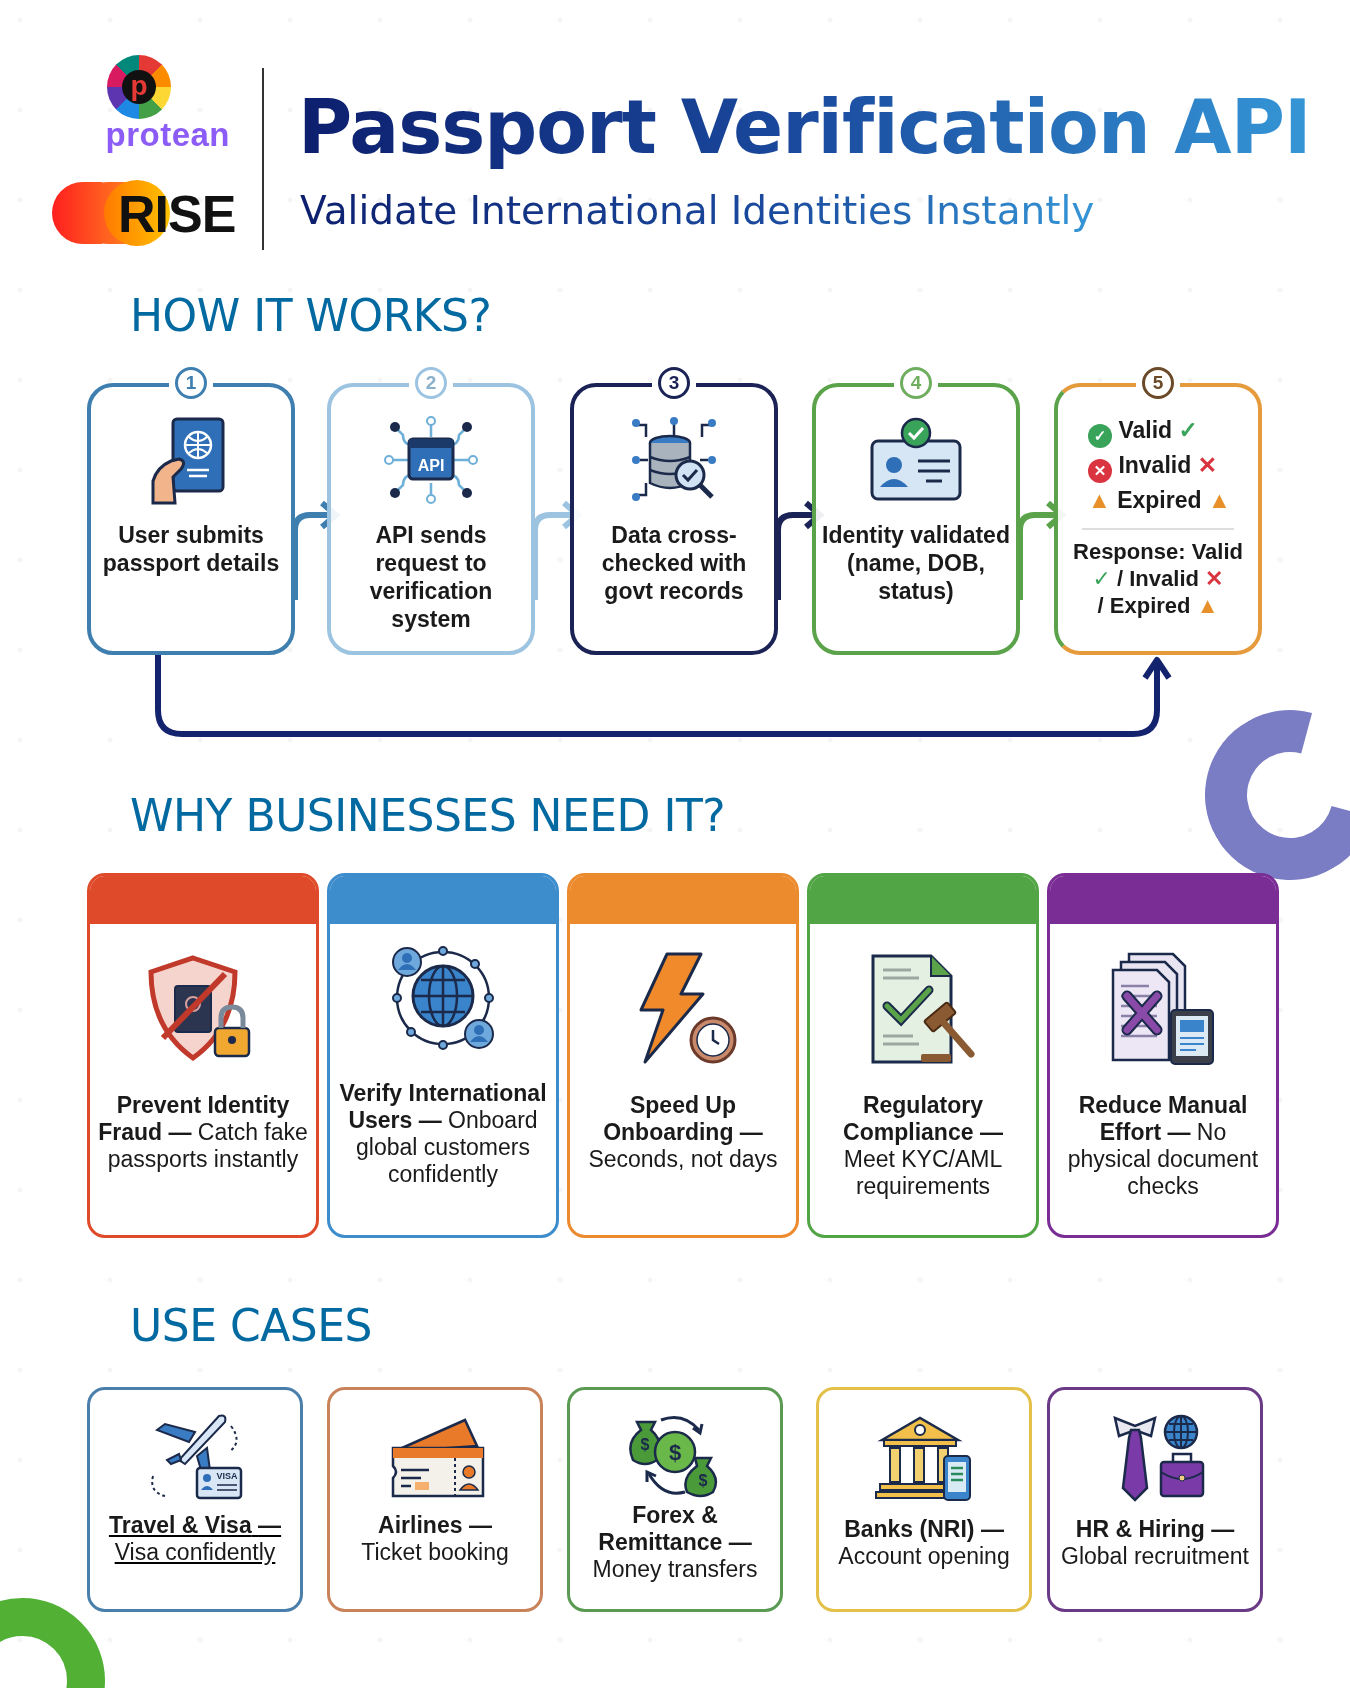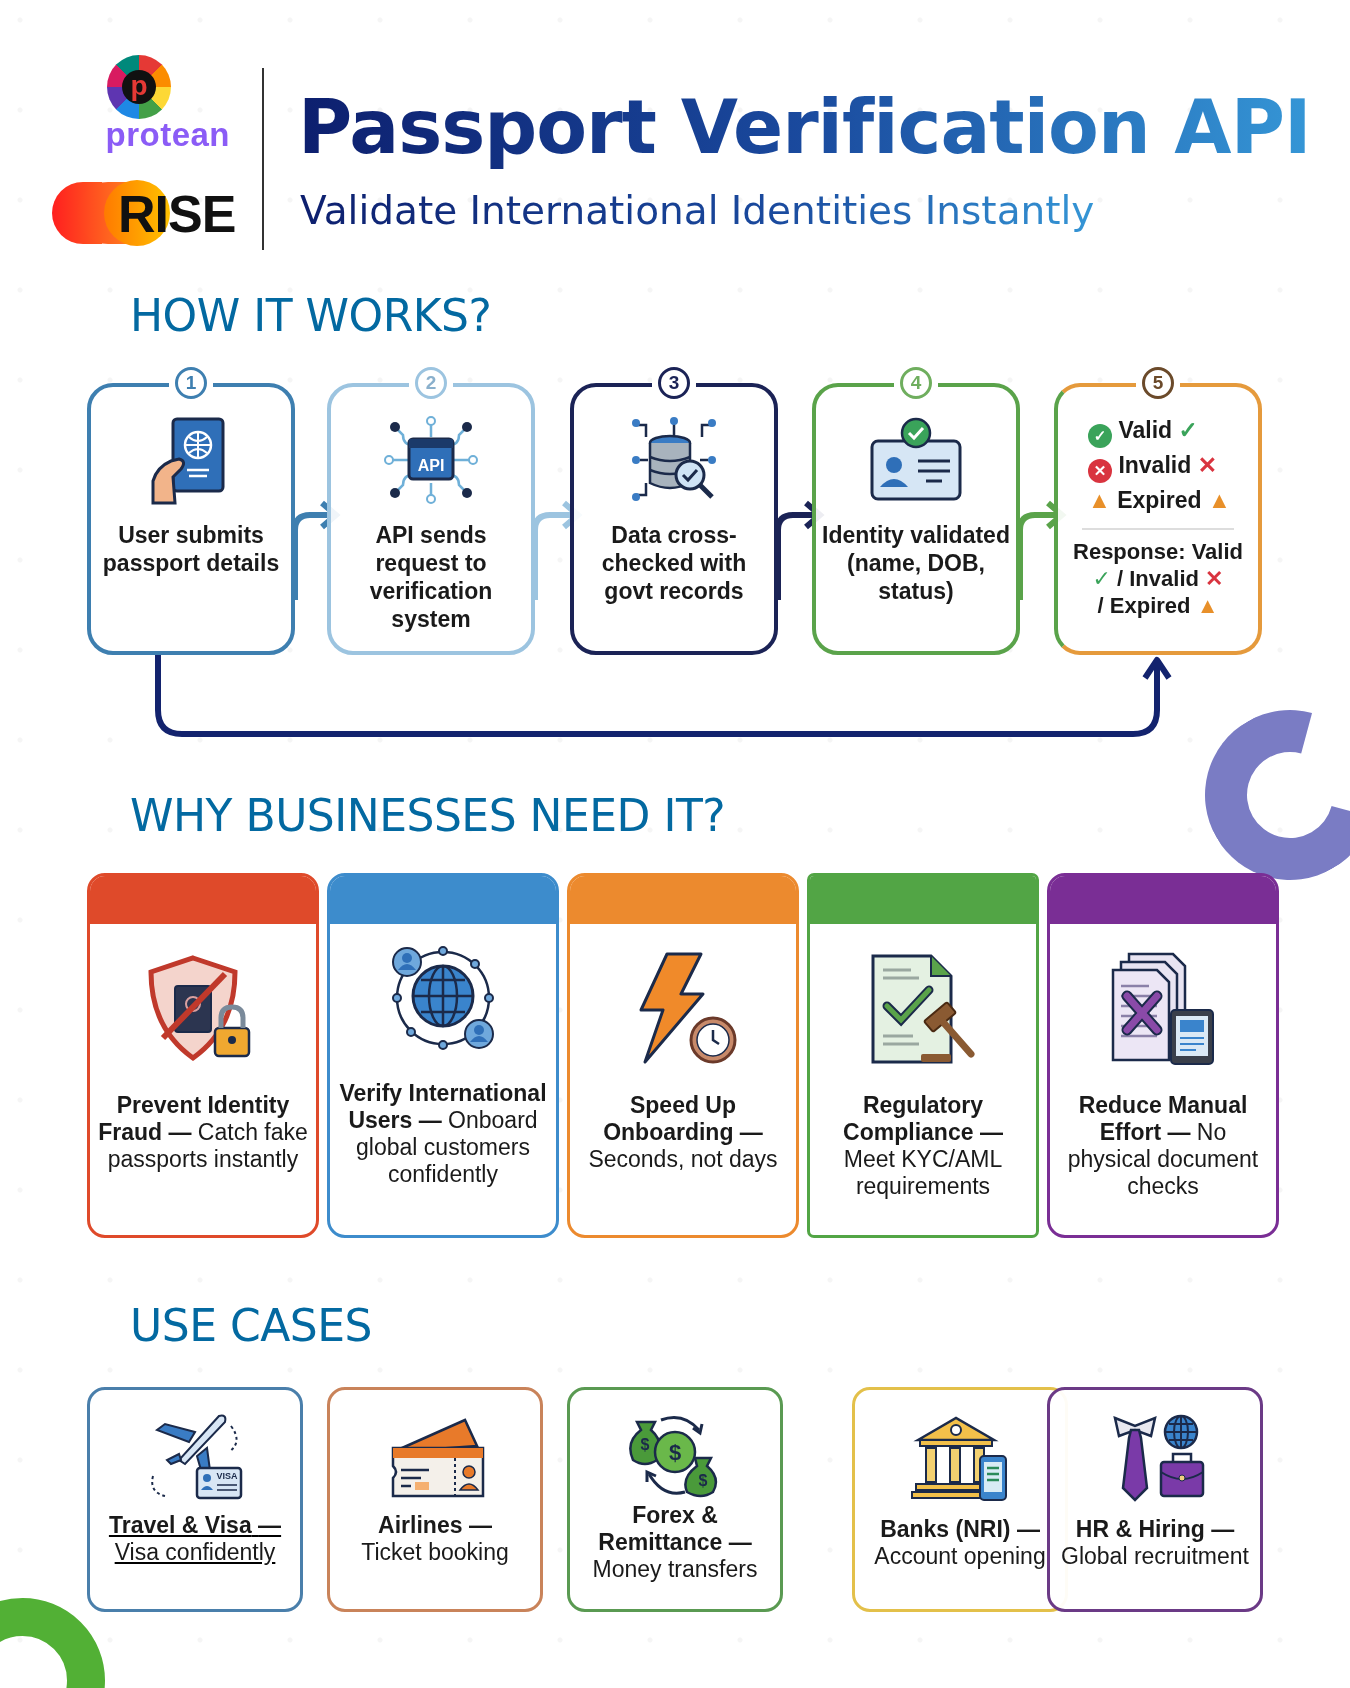--- a/index.html
+++ b/index.html
@@ -246,21 +246,21 @@
     <svg width="120" height="120" viewBox="0 0 120 120">
         <path d="M44 4 L78 4 L58 44 L80 44 L22 112 L40 60 L18 60 Z" fill="#f08a2a" stroke="#1b2a4a" stroke-width="3" stroke-linejoin="round"></path>
         <circle cx="90" cy="90" r="22" fill="#c88a6a" stroke="#6b3a2a" stroke-width="3"></circle>
         <circle cx="90" cy="90" r="16" fill="#fff" stroke="#1b2a4a" stroke-width="1.5"></circle>
         <path d="M90 80v10l6 4" stroke="#1b2a4a" stroke-width="2.5" fill="none"></path>
       </svg>
   </div>
   <div class="why-text"><b>Speed Up Onboarding</b> <b>—</b> <span>Seconds, not days</span></div>
 </div>
 
-<div class="abs why" style="left:807px;border-color:#52a545;border-radius:7px;">
+<div class="abs why" style="left:807px;border-color:#52a545;">
   <div class="why-band" style="background:#52a545;"></div>
   <div class="why-icon">
     <svg width="120" height="120" viewBox="0 0 120 120">
         <path d="M10 6 L68 6 L88 26 L88 112 L10 112 Z" fill="#e4f1e2" stroke="#1b2a4a" stroke-width="3"></path>
         <path d="M68 6 L68 26 L88 26" fill="#5aa34a" stroke="#1b2a4a" stroke-width="2"></path>
         <path d="M20 20h28M20 28h36M20 86h30M20 94h36" stroke="#9aa8a0" stroke-width="3"></path>
         <path d="M24 56 L38 70 L66 40" stroke="#1b2a4a" stroke-width="9" fill="none" stroke-linecap="round"></path>
         <path d="M24 56 L38 70 L66 40" stroke="#5aa34a" stroke-width="5" fill="none" stroke-linecap="round"></path>
         <rect x="62" y="60" width="30" height="14" rx="2" transform="rotate(-40 77 67)" fill="#8a5a32" stroke="#4a2a12" stroke-width="2"></rect>
         <path d="M80 72 L108 104" stroke="#8a5a32" stroke-width="7" stroke-linecap="round"></path>
@@ -338,21 +338,21 @@
         <g fill="#1b2a4a" font-family="Liberation Sans, sans-serif" font-weight="bold" text-anchor="middle">
           <text x="20" y="42" font-size="16">$</text>
           <text x="50" y="52" font-size="22">$</text>
           <text x="78" y="78" font-size="16">$</text>
         </g>
       </svg>
   </div>
   <div class="use-text" style="margin-top:4px;"><b>Forex &amp; Remittance</b> <b>—</b><br><span>Money transfers</span></div>
 </div>
 
-<div class="abs use" style="left:852px;border-color:#e3c04a;text-align:center;">
+<div class="abs use" style="left:816px;border-color:#e3c04a;text-align:center;">
   <div class="use-icon">
     <svg width="100" height="90" viewBox="0 0 100 90">
         <path d="M8 28 L46 6 L84 28 Z" fill="#f2c04a" stroke="#1b2a4a" stroke-width="2.5"></path>
         <circle cx="46" cy="18" r="5" fill="#fff" stroke="#1b2a4a" stroke-width="2"></circle>
         <rect x="10" y="28" width="72" height="6" fill="#f2c04a" stroke="#1b2a4a" stroke-width="2"></rect>
         <g fill="#f2d070" stroke="#1b2a4a" stroke-width="2">
           <rect x="16" y="36" width="10" height="34"></rect>
           <rect x="40" y="36" width="10" height="34"></rect>
           <rect x="64" y="36" width="10" height="34"></rect>
         </g>

